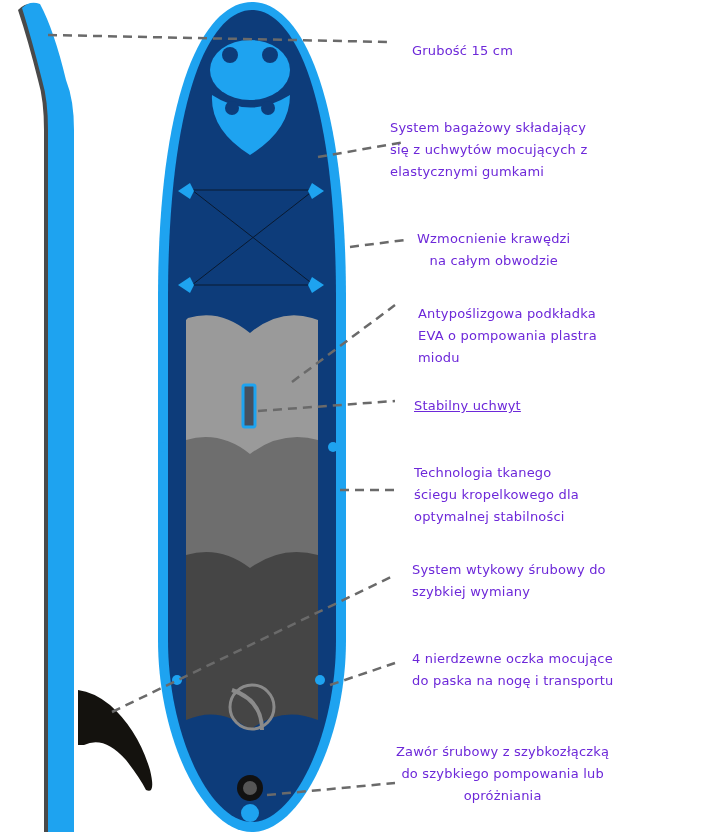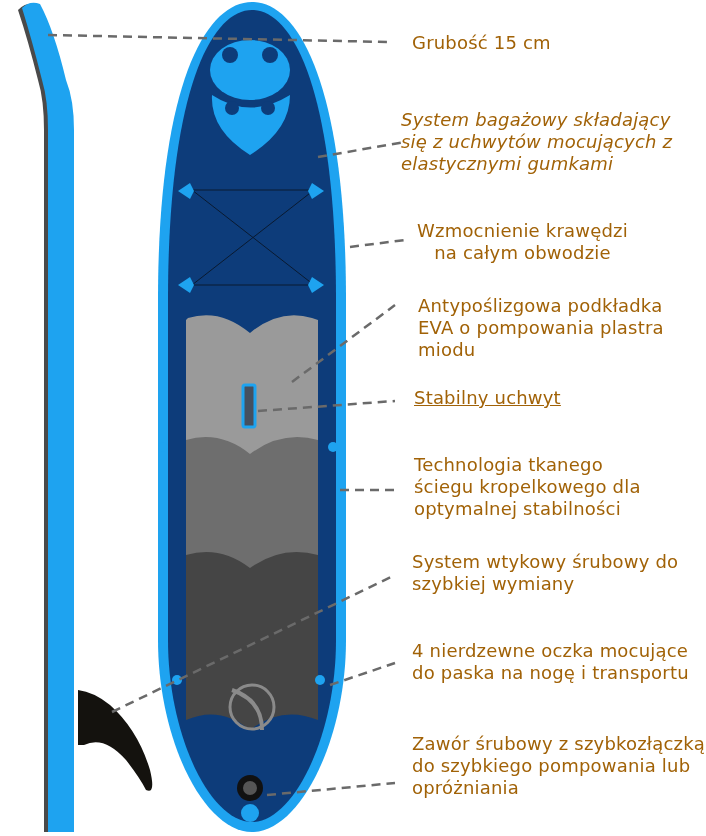--- a/index.html
+++ b/index.html
@@ -1,18 +1,18 @@
 <!DOCTYPE html>
 <html><head>
 <meta charset="utf-8">
 <style>
   html,body{margin:0;padding:0;background:#ffffff;}
   body{width:706px;height:836px;position:relative;overflow:hidden;font-family:"DejaVu Sans","Liberation Sans",sans-serif;}
   svg.art{position:absolute;left:0;top:0;}
-  .label{position:absolute;color:#a16207;font-size:18px;line-height:22px;letter-spacing:0.2px;white-space:pre-line;}
+  .label{position:absolute;color:#6d28d9;font-size:13px;line-height:22px;letter-spacing:0.2px;white-space:pre-line;margin-top:8px;}
 </style>
 </head>
 <body>
 
 <svg class="art" width="706" height="836" viewBox="0 0 706 836">
 
   <g>
     <path d="M18 10 Q26 2 36 4 Q50 30 62 80 Q72 100 72 130 L72 832 L44 832 L44 130 Q44 100 38 80 Q28 40 18 10 Z" fill="#4a4a4a"></path>
     <path d="M22 8 Q30 0 40 4 Q54 30 66 80 Q74 100 74 130 L74 832 L48 832 L48 130 Q48 100 42 80 Q32 40 22 8 Z" fill="#1ea3f0"></path>
   </g>
@@ -73,31 +73,31 @@
     <line x1="292" y1="382" x2="395" y2="305"></line>
     <line x1="258" y1="411" x2="395" y2="401"></line>
     <line x1="340" y1="490" x2="400" y2="490"></line>
     <line x1="112" y1="712" x2="395" y2="575"></line>
     <line x1="330" y1="685" x2="395" y2="663"></line>
     <line x1="267" y1="795" x2="395" y2="783"></line>
   </g>
 </svg>
 
 <div class="label" style="left:412px;top:32px;">Grubość 15 cm</div>
-<div class="label" style="left:401px;top:109px;font-style:italic;">System bagażowy składający
+<div class="label" style="left:390px;top:109px;">System bagażowy składający
 się z uchwytów mocujących z
 elastycznymi gumkami</div>
 <div class="label" style="left:417px;top:220px;text-align:center;">Wzmocnienie krawędzi
 na całym obwodzie</div>
 <div class="label" style="left:418px;top:295px;">Antypoślizgowa podkładka
 EVA o pompowania plastra
 miodu</div>
 <div class="label" style="left:414px;top:387px;text-decoration:underline;">Stabilny uchwyt</div>
 <div class="label" style="left:414px;top:454px;">Technologia tkanego
 ściegu kropelkowego dla
 optymalnej stabilności</div>
 <div class="label" style="left:412px;top:551px;">System wtykowy śrubowy do
 szybkiej wymiany</div>
 <div class="label" style="left:412px;top:640px;">4 nierdzewne oczka mocujące
 do paska na nogę i transportu</div>
-<div class="label" style="left:412px;top:733px;">Zawór śrubowy z szybkozłączką
+<div class="label" style="left:396px;top:733px;text-align:center;">Zawór śrubowy z szybkozłączką
 do szybkiego pompowania lub
 opróżniania</div>
 
 </body></html>

